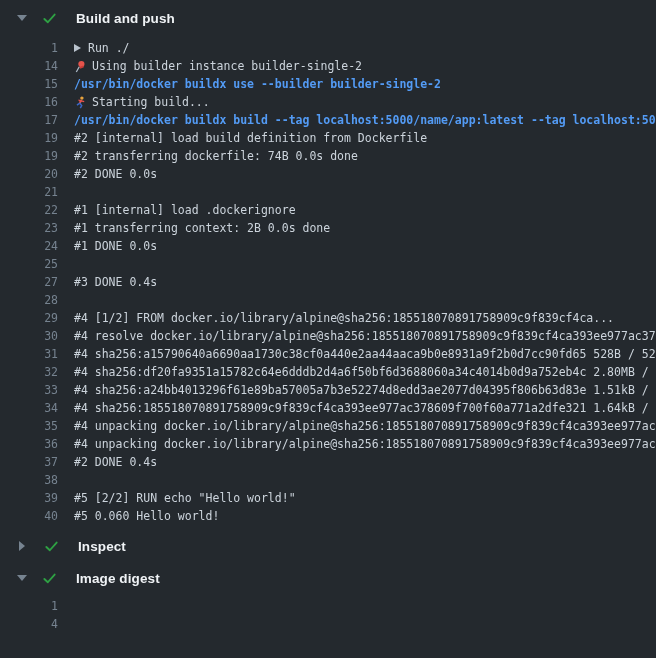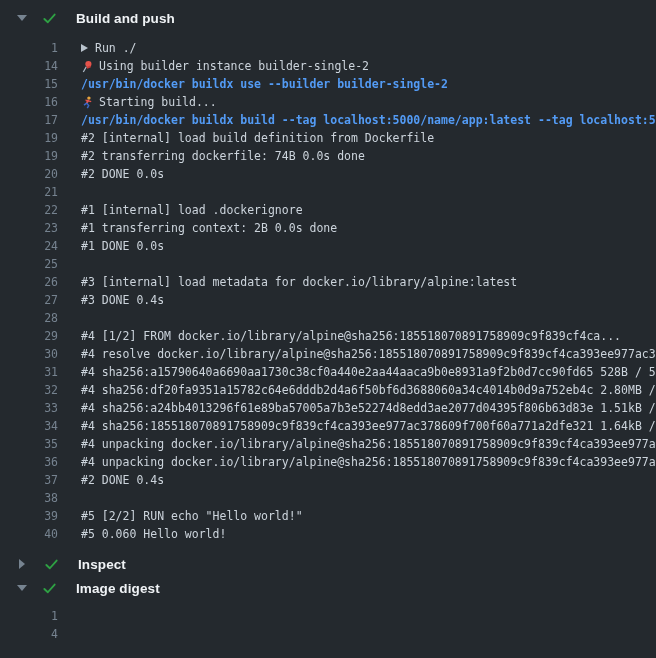--- a/index.html
+++ b/index.html
@@ -9,42 +9,42 @@
     font-family:"Liberation Sans",sans-serif;
   }
   .viewer{width:656px;height:658px;overflow:hidden;border-radius:30px;}
 
   
   .section-header{
     display:flex;align-items:center;height:24px;padding-left:17px;
     cursor:pointer;
   }
   .section-header.first{margin-top:6px;}
-  .section-header.spaced{margin-top:0;}
+  .section-header.spaced{margin-top:8px;}
   .caret{width:0;height:0;flex:none;}
   .caret.down{border-left:5px solid transparent;border-right:5px solid transparent;border-top:6px solid #768390;}
   .caret.right{border-top:5px solid transparent;border-bottom:5px solid transparent;border-left:6px solid #768390;margin-left:2px;margin-right:4px;}
   .check{margin-left:15px;flex:none;display:flex;align-items:center;}
   .section-title{
     margin-left:13px;font-size:13.5px;font-weight:700;color:#f0f3f6;
     letter-spacing:.1px;
   }
 
   
   .log-lines{padding:9px 0 9px 0;}
   .log-lines.second{padding:7px 0 0 0;}
   .log-row{
     display:flex;height:18px;line-height:18px;white-space:pre;overflow:hidden;
     font-family:"DejaVu Sans Mono","Liberation Mono",monospace;font-size:11.5px;
   }
   .gutter{
     width:58px;flex:none;text-align:right;color:#768390;cursor:pointer;
     user-select:none;
   }
-  .content{margin-left:23px;flex:none;color:#ccd4dc;display:flex;align-items:center;white-space:pre;}
+  .content{margin-left:16px;flex:none;color:#ccd4dc;display:flex;align-items:center;white-space:pre;}
   .content.command{color:#539bf5;font-weight:bold;text-align:center;}
   .run-caret{
     width:0;height:0;border-top:4.5px solid transparent;border-bottom:4.5px solid transparent;
     border-left:7px solid #b9c3cd;display:inline-block;margin-right:7px;flex:none;
   }
   .mini-icon{display:inline-flex;align-items:center;margin-right:6px;flex:none;}
 </style>
 </head>
 <body>
 
@@ -74,21 +74,20 @@
             </svg></span><span>Starting build...</span></span></div>
       <div class="log-row"><span class="gutter">17</span><span class="content command"><span>/usr/bin/docker buildx build --tag localhost:5000/name/app:latest --tag localhost:5000</span></span></div>
       <div class="log-row"><span class="gutter">19</span><span class="content"><span>#2 [internal] load build definition from Dockerfile</span></span></div>
       <div class="log-row"><span class="gutter">19</span><span class="content"><span>#2 transferring dockerfile: 74B 0.0s done</span></span></div>
       <div class="log-row"><span class="gutter">20</span><span class="content"><span>#2 DONE 0.0s</span></span></div>
       <div class="log-row"><span class="gutter">21</span><span class="content"><span></span></span></div>
       <div class="log-row"><span class="gutter">22</span><span class="content"><span>#1 [internal] load .dockerignore</span></span></div>
       <div class="log-row"><span class="gutter">23</span><span class="content"><span>#1 transferring context: 2B 0.0s done</span></span></div>
       <div class="log-row"><span class="gutter">24</span><span class="content"><span>#1 DONE 0.0s</span></span></div>
       <div class="log-row"><span class="gutter">25</span><span class="content"><span></span></span></div>
-      <div class="log-row"><span class="gutter">26</span><span class="content"><span>#3 [internal] load metadata for docker.io/library/alpine:latest</span></span></div>
       <div class="log-row"><span class="gutter">27</span><span class="content"><span>#3 DONE 0.4s</span></span></div>
       <div class="log-row"><span class="gutter">28</span><span class="content"><span></span></span></div>
       <div class="log-row"><span class="gutter">29</span><span class="content"><span>#4 [1/2] FROM docker.io/library/alpine@sha256:185518070891758909c9f839cf4ca...</span></span></div>
       <div class="log-row"><span class="gutter">30</span><span class="content"><span>#4 resolve docker.io/library/alpine@sha256:185518070891758909c9f839cf4ca393ee977ac378609f700f60a771a2dfe321</span></span></div>
       <div class="log-row"><span class="gutter">31</span><span class="content"><span>#4 sha256:a15790640a6690aa1730c38cf0a440e2aa44aaca9b0e8931a9f2b0d7cc90fd65 528B / 528B</span></span></div>
       <div class="log-row"><span class="gutter">32</span><span class="content"><span>#4 sha256:df20fa9351a15782c64e6dddb2d4a6f50bf6d3688060a34c4014b0d9a752eb4c 2.80MB / 2.80MB</span></span></div>
       <div class="log-row"><span class="gutter">33</span><span class="content"><span>#4 sha256:a24bb4013296f61e89ba57005a7b3e52274d8edd3ae2077d04395f806b63d83e 1.51kB / 1.51kB</span></span></div>
       <div class="log-row"><span class="gutter">34</span><span class="content"><span>#4 sha256:185518070891758909c9f839cf4ca393ee977ac378609f700f60a771a2dfe321 1.64kB / 1.64kB</span></span></div>
       <div class="log-row"><span class="gutter">35</span><span class="content"><span>#4 unpacking docker.io/library/alpine@sha256:185518070891758909c9f839cf4ca393ee977ac378609f700f60a771a2dfe321</span></span></div>
       <div class="log-row"><span class="gutter">36</span><span class="content"><span>#4 unpacking docker.io/library/alpine@sha256:185518070891758909c9f839cf4ca393ee977ac378609f700f60a771a2dfe321</span></span></div>

